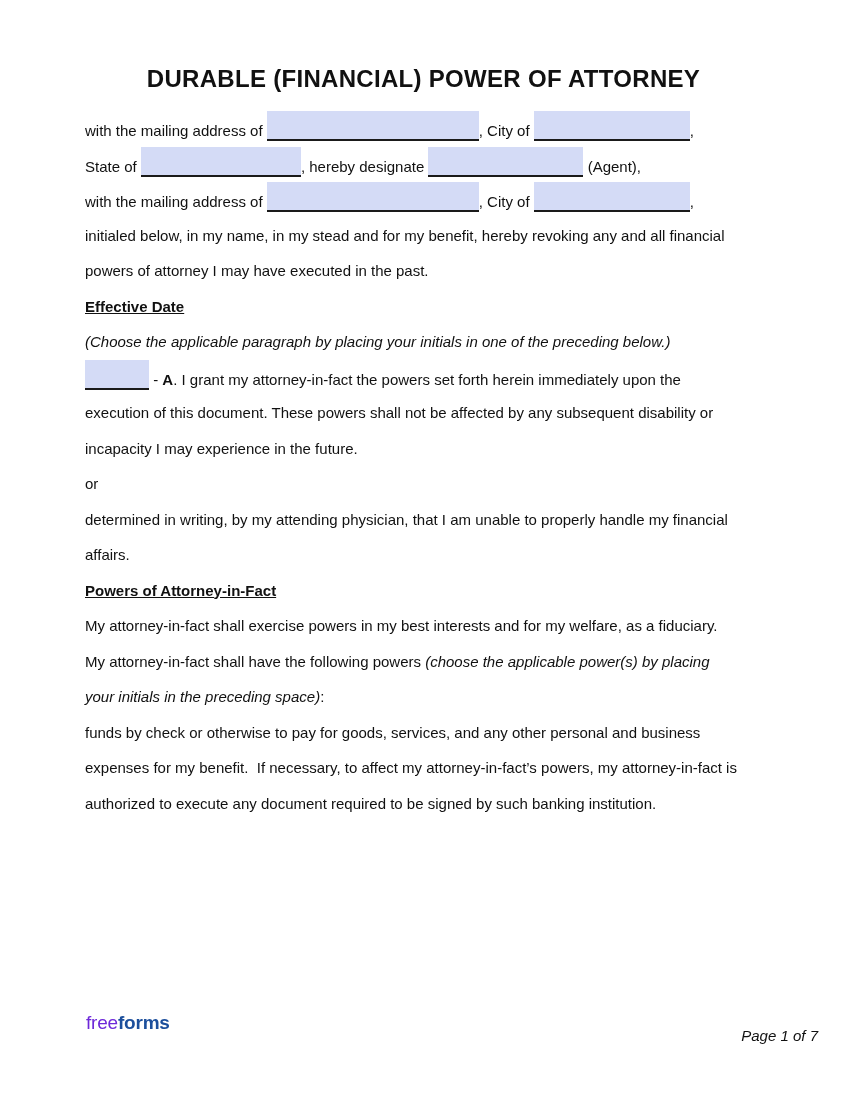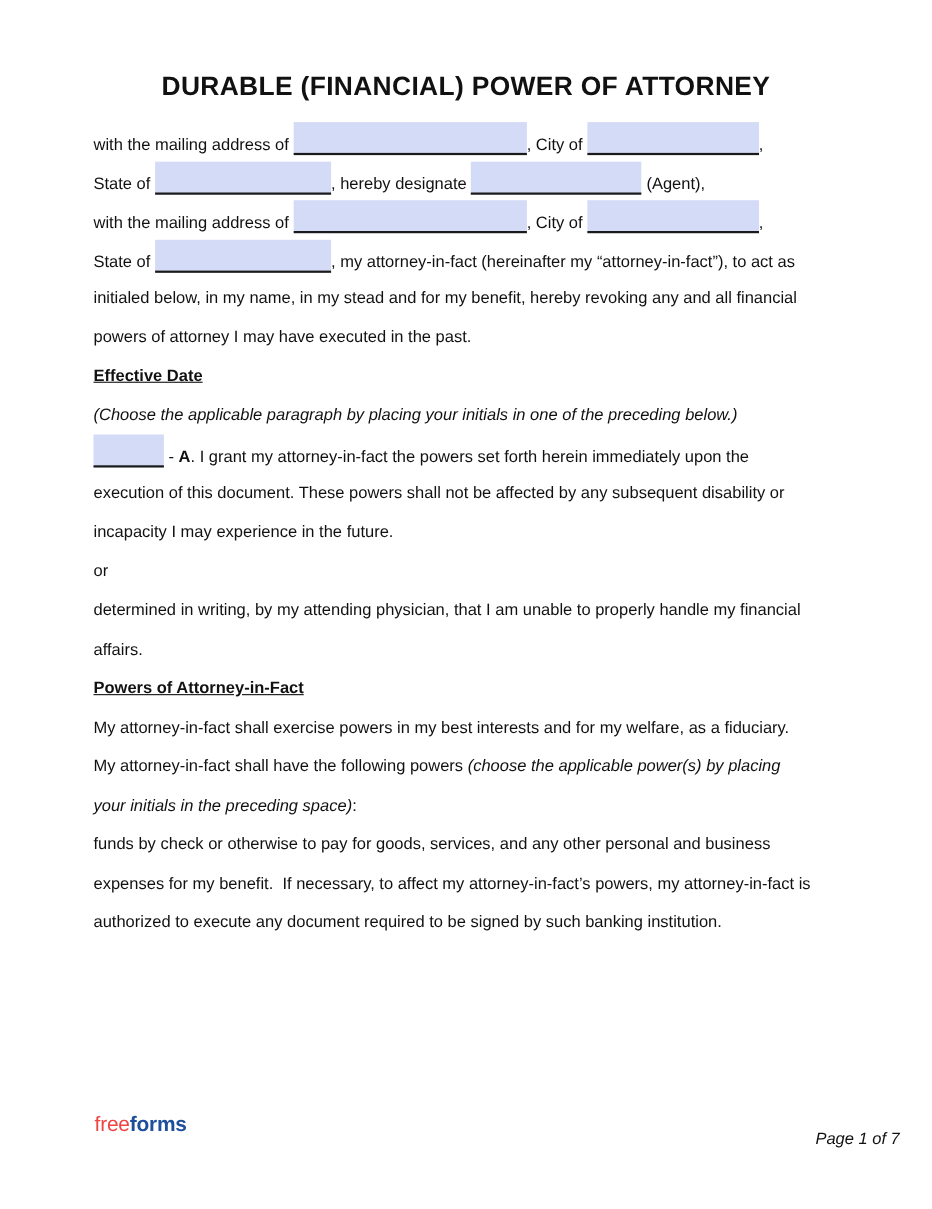--- a/index.html
+++ b/index.html
@@ -53,21 +53,21 @@
     border-bottom: 2px solid #1a1a1a;
   }
   .footer-logo {
     position: absolute;
     left: 86px;
     top: 1012px;
     font-size: 19px;
     letter-spacing: -0.2px;
     white-space: nowrap;
   }
-  .logo-free { color: #ef4444; font-weight: normal; }
+  .logo-free { color: #6d28d9; font-weight: normal; }
   .logo-forms { color: #1c4f9c; font-weight: bold; }
   .footer-page {
     position: absolute;
     right: 29px;
     top: 1027px;
     font-size: 15px;
     color: #111111;
     white-space: nowrap;
     font-style: italic;
   }
@@ -75,21 +75,20 @@
 </head>
 <body>
 
 <div class="page">
   <div class="content">
     <h1 class="doc-title">DURABLE (FINANCIAL) POWER OF ATTORNEY</h1>
     <div class="doc-body" id="doc-body">
         <div class="line"><span class="run">with the mailing address of </span><span class="field" style="width: 212px;"></span><span class="run">, City of </span><span class="field" style="width: 156px;"></span><span class="run">,</span></div>
         <div class="line"><span class="run">State of </span><span class="field" style="width: 160px;"></span><span class="run">, hereby designate </span><span class="field" style="width: 155px;"></span><span class="run"> (Agent),</span></div>
         <div class="line"><span class="run">with the mailing address of </span><span class="field" style="width: 212px;"></span><span class="run">, City of </span><span class="field" style="width: 156px;"></span><span class="run">,</span></div>
-        <div class="line"><span class="run">State of </span><span class="field" style="width: 160px;"></span><span class="run">, my attorney-in-fact (hereinafter my “attorney-in-fact”), to act as</span></div>
         <div class="line"><span class="run">initialed below, in my name, in my stead and for my benefit, hereby revoking any and all financial</span></div>
         <div class="line"><span class="run">powers of attorney I may have executed in the past.</span></div>
         <div class="heading"><span class="heading-text">Effective Date</span></div>
         <div class="line"><span class="run italic">(Choose the applicable paragraph by placing your initials in one of the preceding below.)</span></div>
         <div class="line"><span class="field" style="width: 64px;"></span><span class="run"> - </span><span class="run bold">A</span><span class="run">. I grant my attorney-in-fact the powers set forth herein immediately upon the</span></div>
         <div class="line"><span class="run">execution of this document. These powers shall not be affected by any subsequent disability or</span></div>
         <div class="line"><span class="run">incapacity I may experience in the future.</span></div>
         <div class="line"><span class="run">or</span></div>
         <div class="line"><span class="run">determined in writing, by my attending physician, that I am unable to properly handle my financial</span></div>
         <div class="line"><span class="run">affairs.</span></div>

